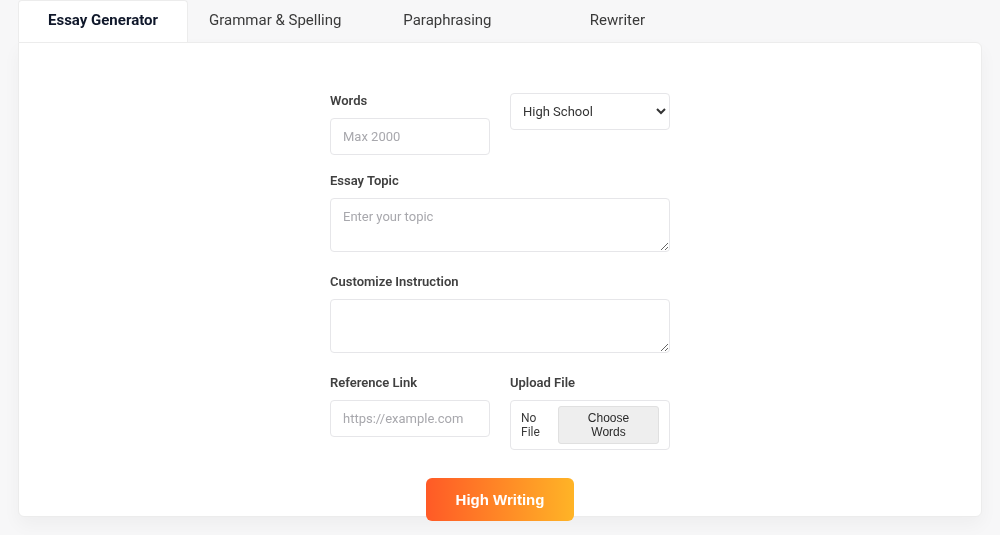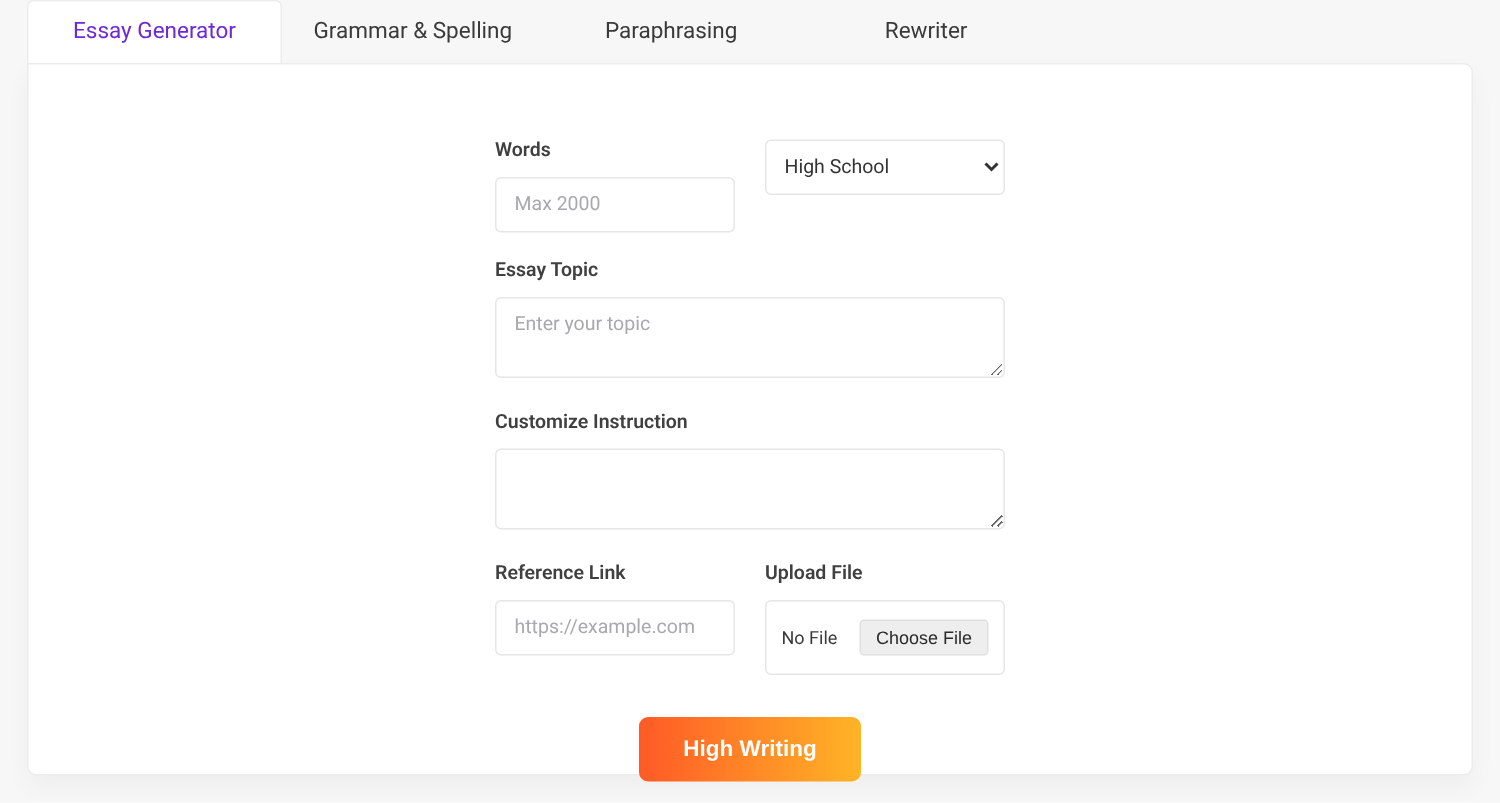--- a/index.html
+++ b/index.html
@@ -26,22 +26,22 @@
     cursor: pointer;
     border: 1px solid transparent;
     border-bottom: none;
     background: transparent;
     color: #3a3a3a;
     border-radius: 4px 4px 0 0;
   }
   .tab.active {
     background: #ffffff;
     border-color: #ececec;
-    font-weight: 400;
-    color: #6d28d9;
+    font-weight: 700;
+    color: #0f172a;
   }
   .panel {
     background: #ffffff;
     margin: 0 18px 18px 18px;
     border: 1px solid #ececec;
     border-radius: 0 6px 6px 6px;
     height: calc(535px - 42px - 18px);
     box-shadow: 0 8px 18px rgba(0,0,0,0.04);
     padding: 50px 0 24px 0;
   }
@@ -149,21 +149,21 @@
 
     <div class="row">
       <div class="col">
         <span class="label">Reference Link</span>
         <input class="field" placeholder="https://example.com" style="">
       </div>
       <div class="col">
         <span class="label">Upload File</span>
         <div class="filebox">
           <span class="nofile">No File</span>
-          <button class="choosebtn">Choose File</button>
+          <button class="choosebtn">Choose Words</button>
         </div>
       </div>
     </div>
 
     <div class="submitwrap">
       <button class="submit">High Writing</button>
     </div>
 
   </div>
 </div>

